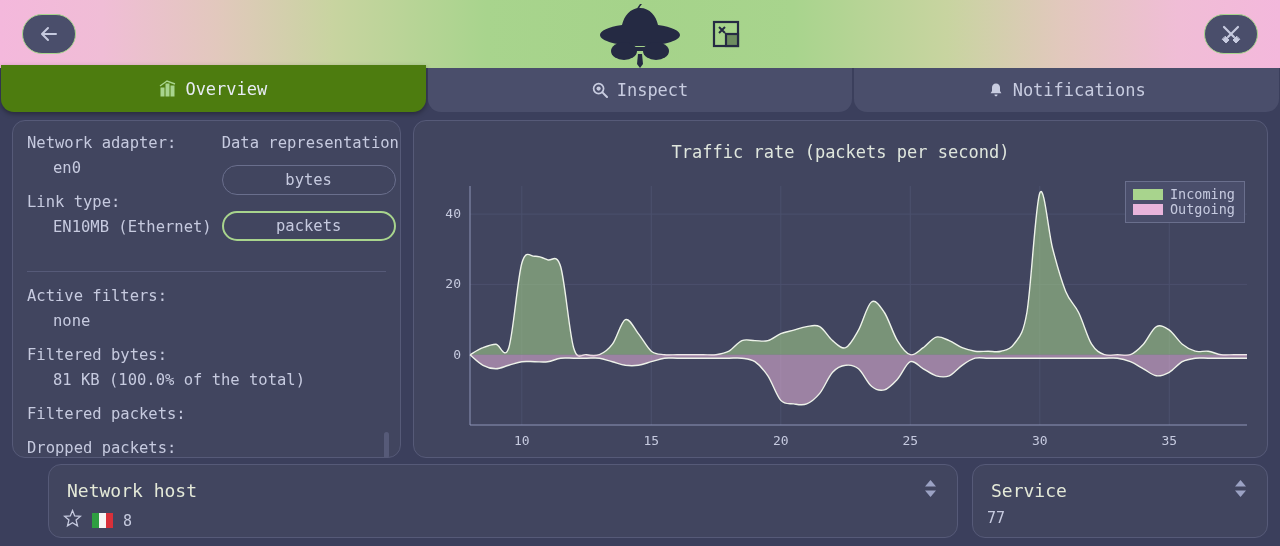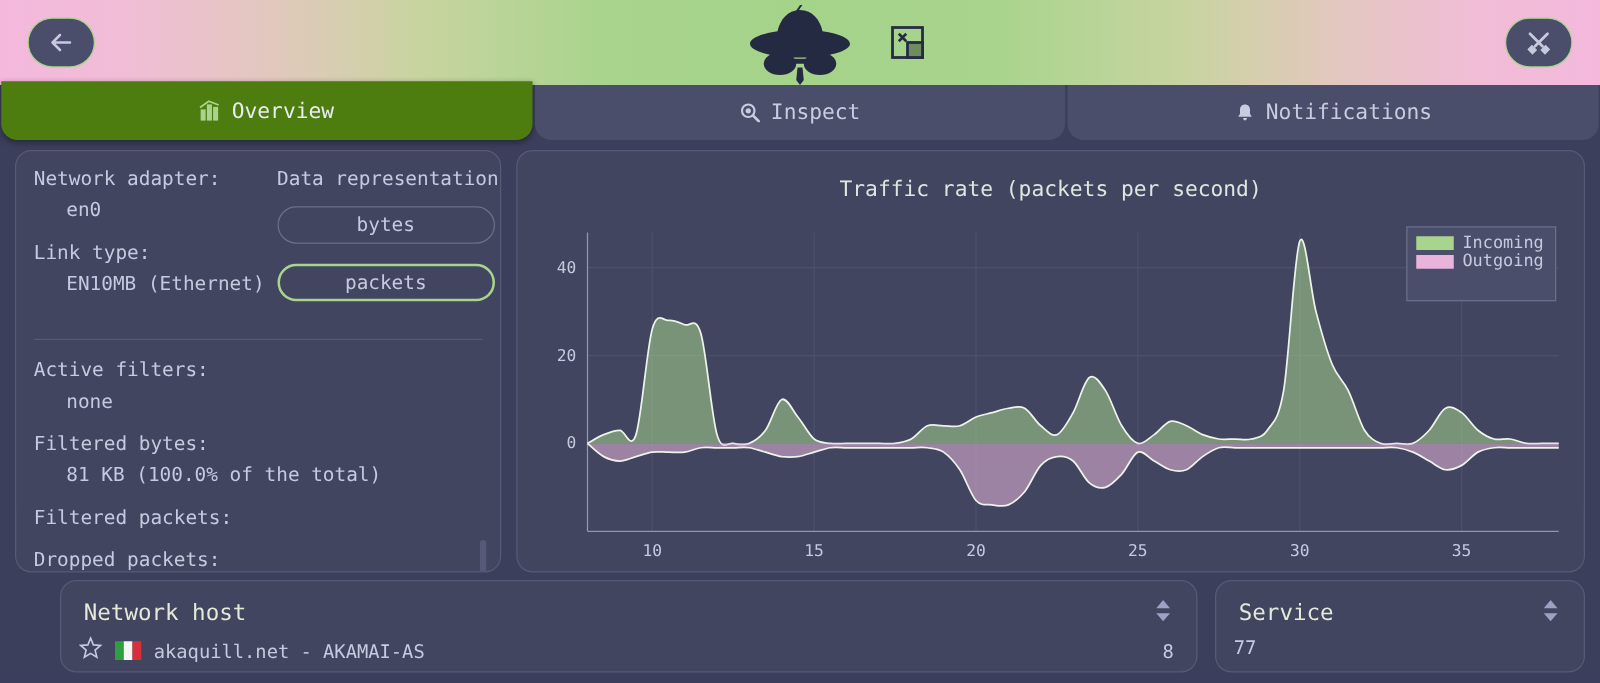--- a/index.html
+++ b/index.html
@@ -83,21 +83,21 @@
   
   #chart-panel{ flex:1; position:relative; overflow:hidden; }
   #chart-title{
     position:absolute; top:21px; left:0; right:0; text-align:center;
     color:#dfe6dd; font-size:17px;
   }
   #chart-svg{ position:absolute; left:0; top:0; }
   #legend{
     position:absolute; right:22px; top:60px;
     background:#4a4e6b; border:1px solid #6a6f8d;
-    padding:6px 9px 24px 7px; display:flex; flex-direction:column; gap:2px;
+    padding:6px 9px 6px 7px; display:flex; flex-direction:column; gap:2px;
   }
   .leg-row{ display:flex; align-items:center; gap:7px; }
   .leg-sw{ width:30px; height:11px; }
   .leg-txt{ color:#c6cadf; font-size:13.5px; line-height:13px; }
 
   
   #bottom{ display:flex; gap:14px; padding:6px 12px 0 48px; height:80px; }
   #host-panel{ flex:1; }
   #service-panel{ width:296px; }
   .tbl-head{
@@ -302,21 +302,20 @@
       <span class="star">
         <svg width="19" height="19" viewBox="0 0 19 19">
           <path d="M9.5 1.5 L11.7 6.9 L17.5 7.3 L13.1 11.1 L14.5 16.8 L9.5 13.7 L4.5 16.8 L5.9 11.1 L1.5 7.3 L7.3 6.9 Z" fill="none" stroke="#c6cadf" stroke-width="1.3"></path>
         </svg>
       </span>
       <span class="flag">
         <span style="background:#2f9e41"></span>
           <span style="background:#f5f5f5"></span>
           <span style="background:#d8303a"></span>
       </span>
-      <span class="host-name">akaquill.net - AKAMAI-AS</span>
       <span class="count">8</span>
     </div>
   </div>
 
   <div id="service-panel" class="panel">
     <div class="tbl-head">
       <span class="tbl-title">Service</span>
       <span class="sorter">
         <svg width="17" height="21" viewBox="0 0 17 21">
           <path d="M8.5 2 L14 8.5 L3 8.5 Z" fill="#9ba2c4"></path>

